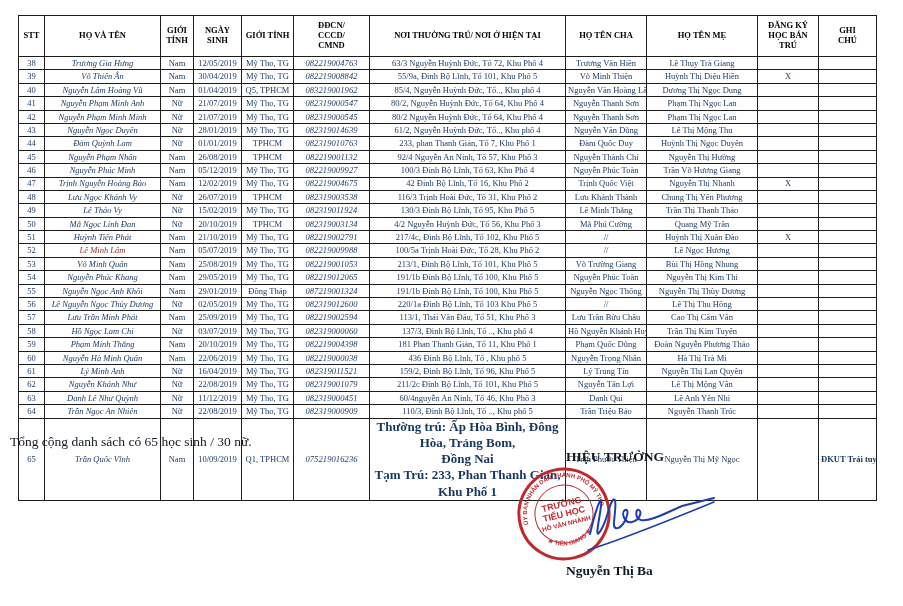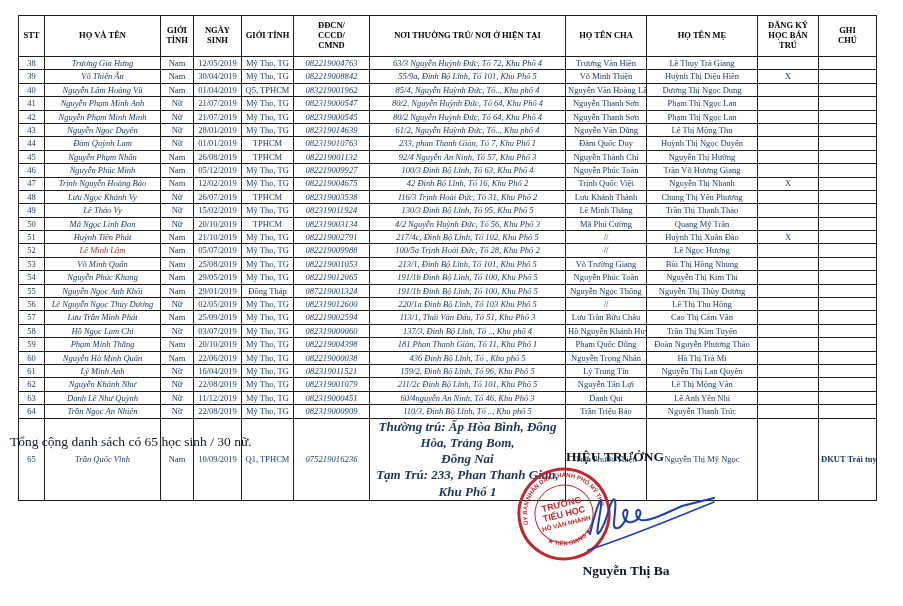--- a/index.html
+++ b/index.html
@@ -6,30 +6,30 @@
   .page{position:relative;width:903px;height:606px;background:#ffffff;overflow:hidden;
         font-family:"Liberation Serif","DejaVu Serif",serif;color:#17365d;}
   table.roster{position:absolute;left:18px;top:15px;width:858px;border-collapse:collapse;table-layout:fixed;}
   table.roster th, table.roster td{border:1px solid #1c1c1c;overflow:hidden;}
   table.roster th{color:#000;font-weight:bold;font-size:8.5px;line-height:1.15;text-align:center;
         vertical-align:middle;white-space:pre-line;padding:2px 1px;height:36px;}
   table.roster td{font-size:8.5px;line-height:1;height:12.4px;padding:0 2px;vertical-align:middle;
         text-align:center;white-space:nowrap;}
   td.col-stt{text-align:right;padding-right:3px;}
   td.col-name{text-align:left;padding-left:3px;font-style:italic;}
-  td.col-address{font-size:8px;font-style:italic;}
+  td.col-address{font-size:8px;}
   td.col-id{font-size:8.5px;letter-spacing:.1px;font-style:italic;}
   td.small{font-size:6.8px;}
   tr.tall td{height:38px;}
   tr.tall td.col-address{white-space:pre-line;font-weight:bold;font-size:13px;line-height:1.25;}
   td.col-note{white-space:pre-line;font-size:6.5px;font-weight:bold;line-height:1.3;}
   td.col-boarding{font-size:9.5px;}
   .total-line{position:absolute;left:10px;top:434px;font-size:13.5px;color:#101820;}
   .principal-title{position:absolute;left:566px;top:449px;font-size:13.5px;font-weight:bold;color:#101820;}
-  .principal-name{position:absolute;left:566px;top:563px;font-size:13.5px;font-weight:bold;color:#101820;width:120px;text-align:center;}
+  .principal-name{position:absolute;left:566px;top:563px;font-size:13.5px;font-weight:bold;color:#101820;width:120px;text-align:left;}
   .stamp{position:absolute;left:508px;top:458px;width:112px;height:112px;transform:rotate(-14deg);}
   .signature{position:absolute;left:580px;top:478px;width:142px;height:80px;}
 </style>
 </head>
 <body>
 
 <div class="page">
 
   <table class="roster">
     <colgroup>

